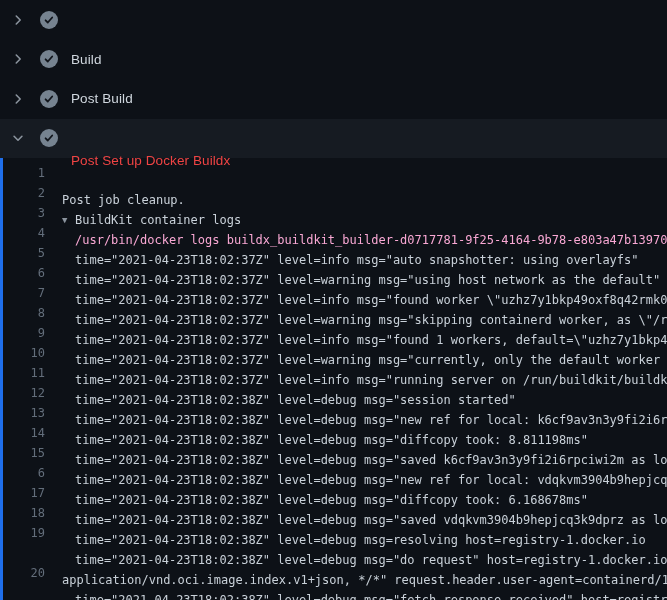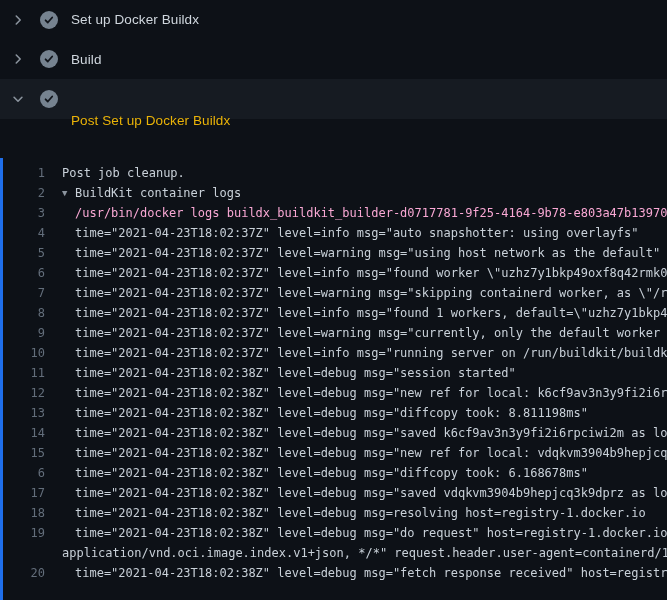--- a/index.html
+++ b/index.html
@@ -26,21 +26,21 @@
   .status {
     width: 18px; height: 18px; flex: 0 0 18px;
     margin-left: 14px;
   }
   .step-label {
     margin-left: 13px;
     font-size: 13.5px;
     color: #d0d7de;
     letter-spacing: .1px;
   }
-  .step-row.expanded .step-label { color: #eab308; margin-top: 44px; }
+  .step-row.expanded .step-label { color: #ef4444; margin-top: 44px; }
 
   
   #log-area {
     position: absolute; left: 0; top: 158px; right: 0; bottom: 0;
     overflow: hidden;
     padding-top: 5px;
   }
   #accent-bar {
     position: absolute; left: 0; top: 0; bottom: 0; width: 3px;
     background: #1f6feb;
@@ -52,21 +52,21 @@
     font-size: 12px;
     display: flex;
   }
   .log-num {
     flex: 0 0 45px;
     text-align: right;
     color: #636e7b;
     user-select: none;
     cursor: pointer;
   }
-  .log-text { color: #c9d1d9; padding-left: 17px; }
+  .log-text { color: #c9d1d9; padding-left: 17px; margin-top: 27px; }
   .log-row.indent .log-text { padding-left: 30px; }
   .log-row.command .log-text { color: #f9a8d4; }
   .group-arrow {
     display: inline-block; width: 13px;
     font-size: 9px; color: #8b949e;
     vertical-align: 1px;
     cursor: pointer;
   }
 </style>
 </head>
@@ -77,33 +77,44 @@
       <div class="step-row">
         <span class="chev">
           <svg width="14" height="14" viewBox="0 0 16 16">
             <path d="M6 3.5L10.5 8L6 12.5" fill="none" stroke="#8b949e" stroke-width="1.8" stroke-linecap="round" stroke-linejoin="round"></path>
           </svg>
         </span>
         <span class="status"><svg width="18" height="18" viewBox="0 0 18 18">
             <circle cx="9" cy="9" r="9" fill="#768390"></circle>
             <path d="M5.6 9.3l2.2 2.2 4.4-5" fill="none" stroke="#10141a" stroke-width="1.8" stroke-linecap="round" stroke-linejoin="round"></path>
           </svg></span>
-        <span class="step-label">Set up Docker Buildx</span>
       </div>
       <div class="step-row">
         <span class="chev">
           <svg width="14" height="14" viewBox="0 0 16 16">
             <path d="M6 3.5L10.5 8L6 12.5" fill="none" stroke="#8b949e" stroke-width="1.8" stroke-linecap="round" stroke-linejoin="round"></path>
           </svg>
         </span>
         <span class="status"><svg width="18" height="18" viewBox="0 0 18 18">
             <circle cx="9" cy="9" r="9" fill="#768390"></circle>
             <path d="M5.6 9.3l2.2 2.2 4.4-5" fill="none" stroke="#10141a" stroke-width="1.8" stroke-linecap="round" stroke-linejoin="round"></path>
           </svg></span>
         <span class="step-label">Build</span>
+      </div>
+      <div class="step-row">
+        <span class="chev">
+          <svg width="14" height="14" viewBox="0 0 16 16">
+            <path d="M6 3.5L10.5 8L6 12.5" fill="none" stroke="#8b949e" stroke-width="1.8" stroke-linecap="round" stroke-linejoin="round"></path>
+          </svg>
+        </span>
+        <span class="status"><svg width="18" height="18" viewBox="0 0 18 18">
+            <circle cx="9" cy="9" r="9" fill="#768390"></circle>
+            <path d="M5.6 9.3l2.2 2.2 4.4-5" fill="none" stroke="#10141a" stroke-width="1.8" stroke-linecap="round" stroke-linejoin="round"></path>
+          </svg></span>
+        <span class="step-label">Post Build</span>
       </div>
       <div class="step-row expanded">
         <span class="chev">
           <svg width="14" height="14" viewBox="0 0 16 16">
             <path d="M3.5 6l4.5 4.5L12.5 6" fill="none" stroke="#8b949e" stroke-width="1.8" stroke-linecap="round" stroke-linejoin="round"></path>
           </svg>
         </span>
         <span class="status"><svg width="18" height="18" viewBox="0 0 18 18">
             <circle cx="9" cy="9" r="9" fill="#768390"></circle>
             <path d="M5.6 9.3l2.2 2.2 4.4-5" fill="none" stroke="#10141a" stroke-width="1.8" stroke-linecap="round" stroke-linejoin="round"></path>

